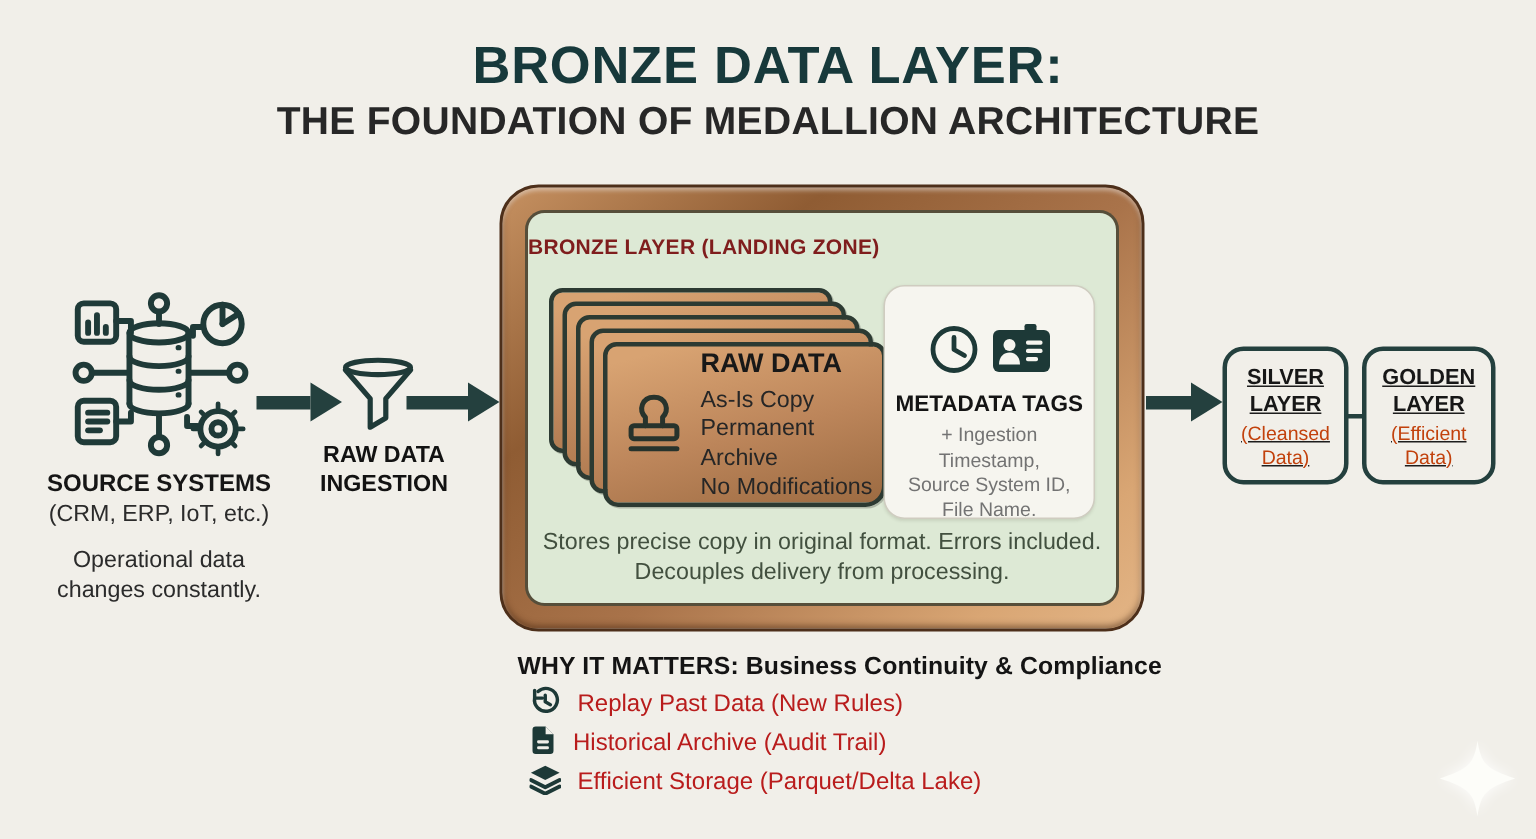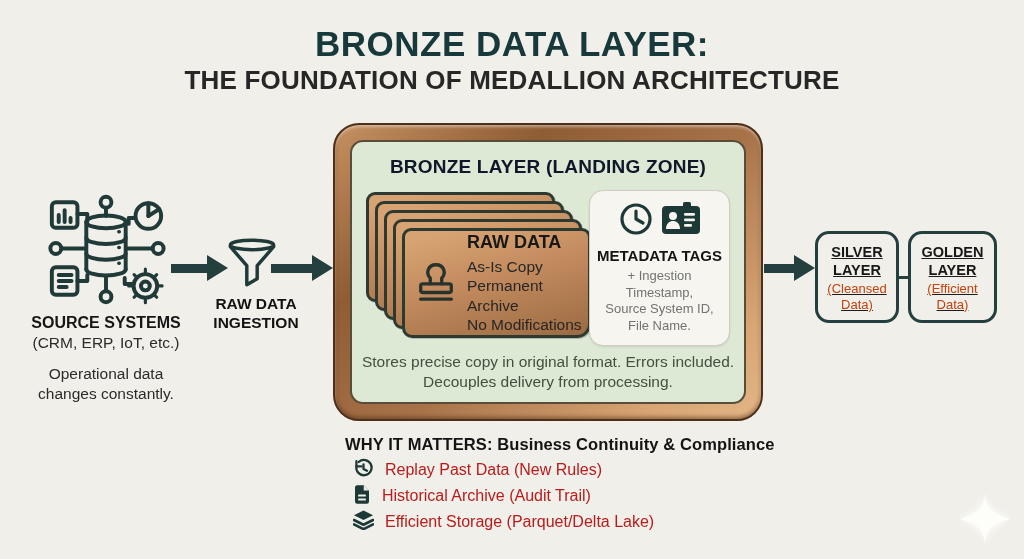--- a/index.html
+++ b/index.html
@@ -60,22 +60,22 @@
     background:linear-gradient(140deg,#c69161 0%,#8f5c33 28%,#a9734a 55%,#d9a674 85%,#e3b586 100%);
     box-shadow:inset 0 2px 3px rgba(255,255,255,.45), inset 0 -2px 4px rgba(60,30,10,.5);
   }
   .bronze-panel{
     width:100%;height:100%;position:relative;
     background:var(--panel-green);
     border:2px solid rgba(62,50,30,.85);
     border-radius:13px;
   }
   .bronze-heading{
-    position:absolute;top:14px;left:0;width:100%;text-align:center;
-    font-size:19px;font-weight:bold;color:#0f172a;letter-spacing:.2px;
+    position:absolute;top:14px;left:0;width:100%;text-align:left;
+    font-size:14px;font-weight:bold;color:#7f1d1d;letter-spacing:.2px;
   }
 
   
   .card-stack{position:absolute;left:14px;top:50px;width:228px;height:150px;}
   .bcard{
     position:absolute;width:189px;height:110px;
     border:3px solid var(--card-line);
     border-radius:9px;
     background:linear-gradient(165deg,#d8a372 8%,#bc855a 55%,#9c6b42 100%);
     box-shadow:1px 1px 0 rgba(40,40,30,.25);
@@ -86,21 +86,21 @@
   .bcard.c3{left:27px;top:27px;}
   .bcard.front{left:36px;top:36px;border-radius:9px 9px 14px 10px;display:flex;align-items:center;padding:8px 6px 8px 10px;}
   .front-text{margin-left:10px;}
   .front-title{font-size:18px;font-weight:bold;color:#181818;margin-bottom:4px;}
   .front-line{font-size:15.5px;color:#262626;line-height:19.5px;}
 
   
   .meta-box{
     position:absolute;right:14px;top:48px;width:141px;height:156px;
     background:#f6f5ef;border:1px solid #cfccc0;border-radius:14px;
-    text-align:center;padding-top:12px;
+    text-align:center;padding-top:26px;
     box-shadow:0 1px 2px rgba(90,90,70,.15);
   }
   .meta-icons{display:flex;justify-content:center;align-items:center;gap:9px;height:36px;}
   .meta-title{font-size:15px;font-weight:bold;color:#141414;margin-top:8px;}
   .meta-line{font-size:13px;color:#737373;line-height:16.5px;}
   .meta-line.first{margin-top:4px;}
 
   
   .bronze-footer{
     position:absolute;left:0;bottom:10px;width:100%;text-align:center;

